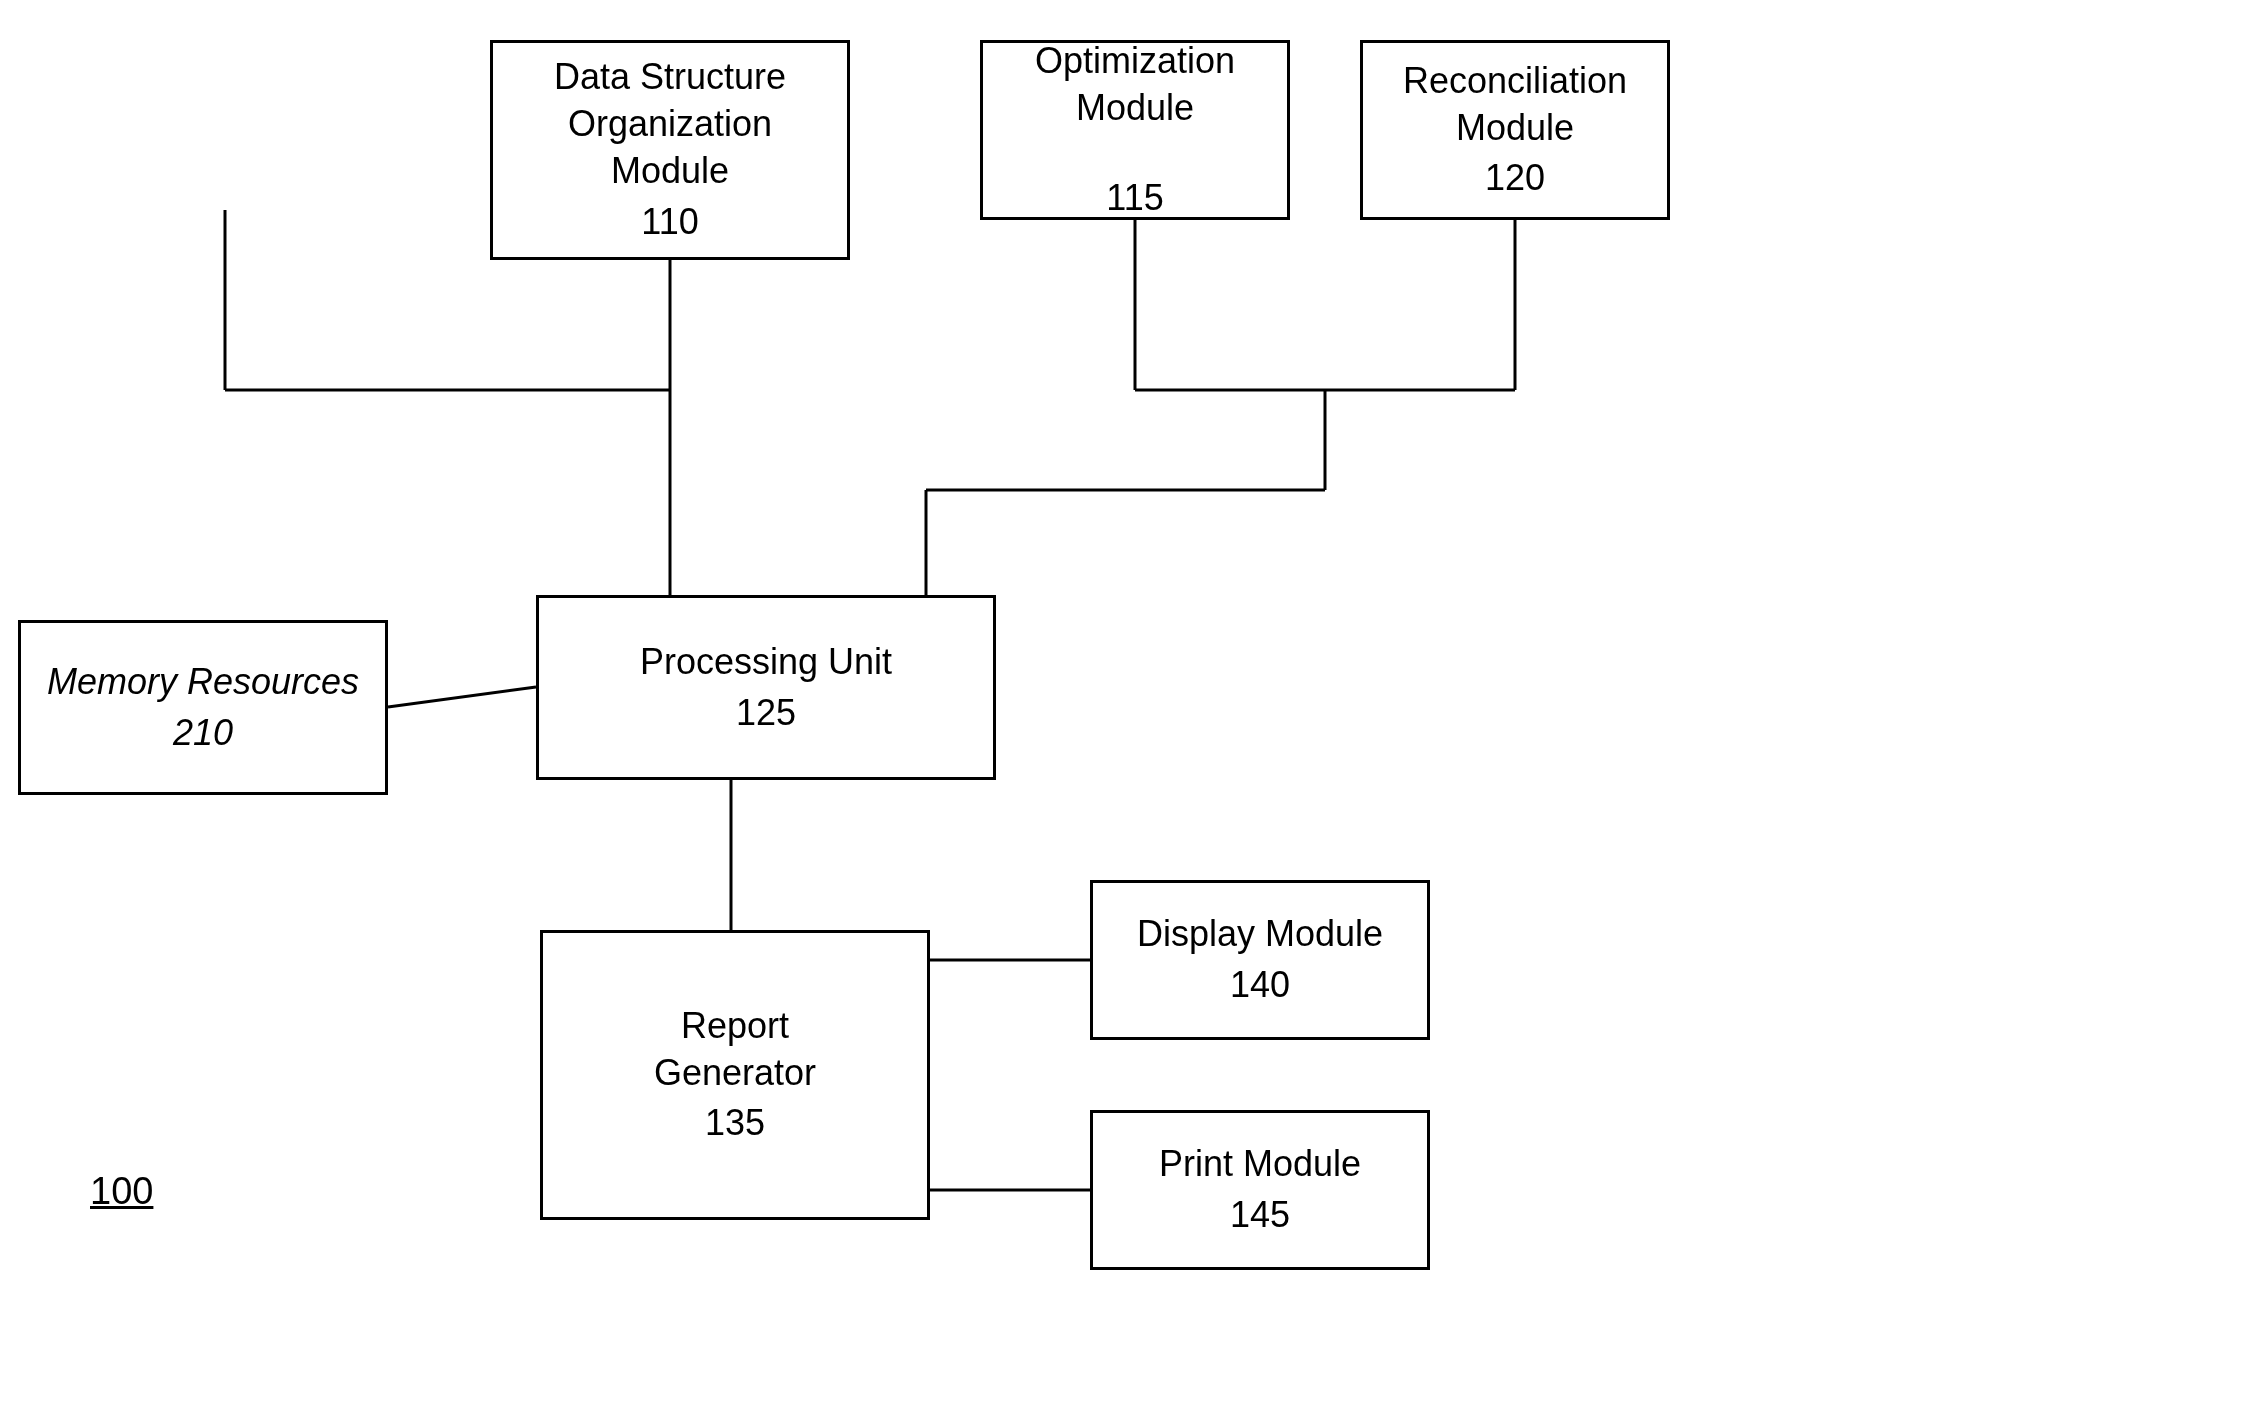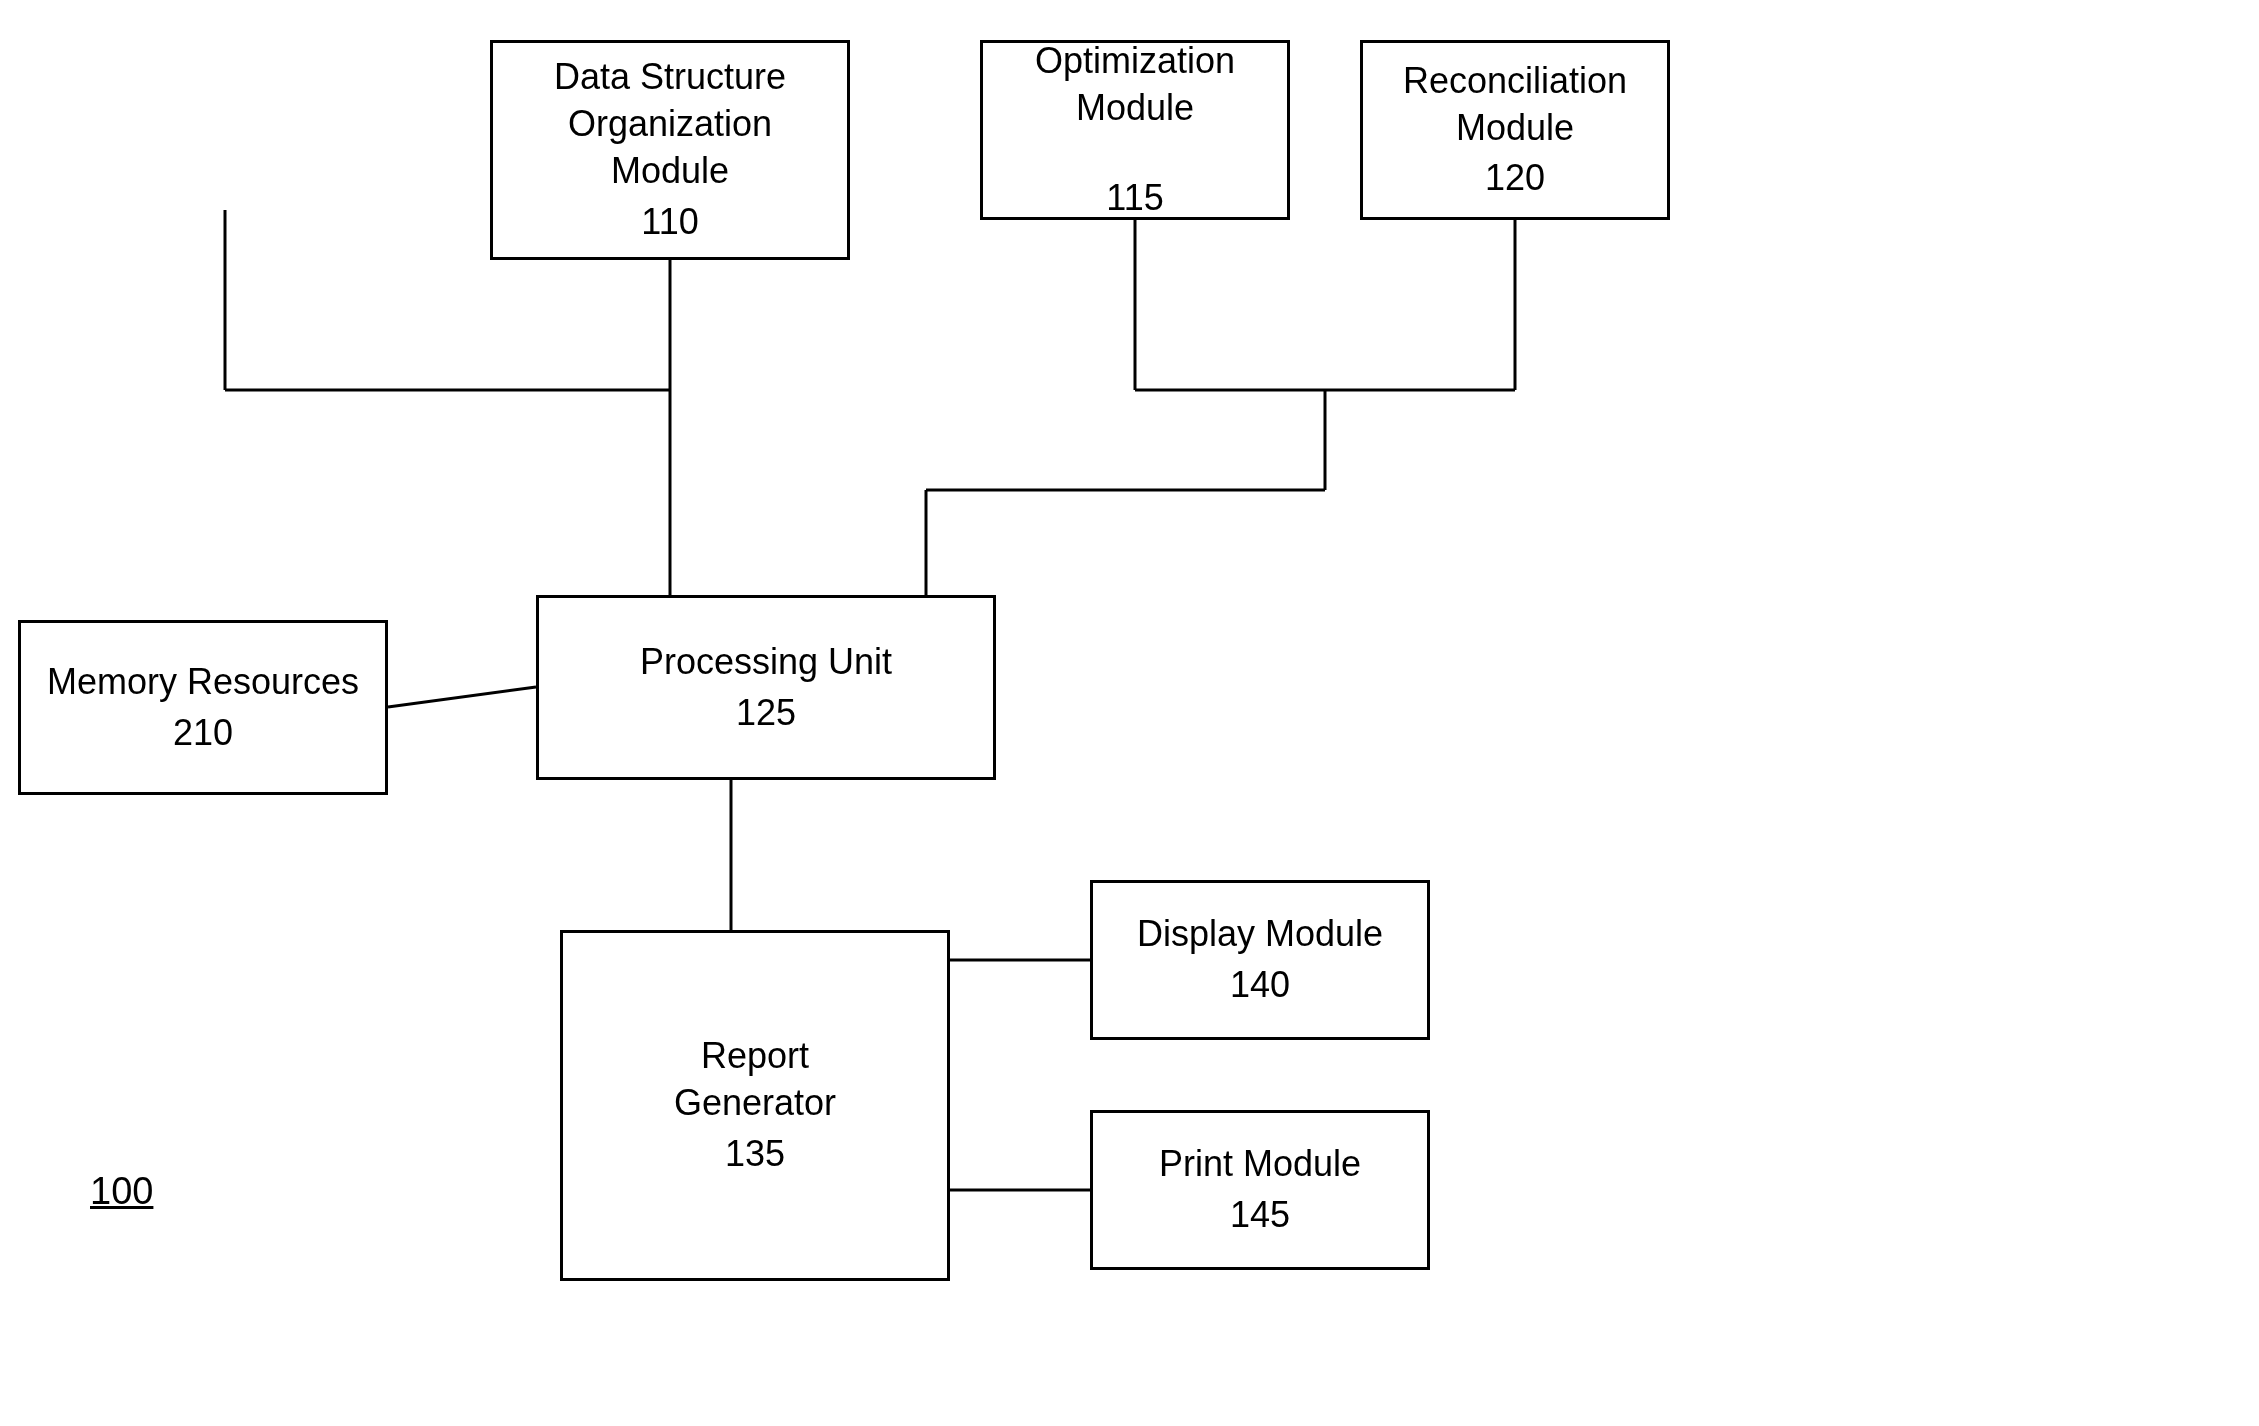--- a/index.html
+++ b/index.html
@@ -104,31 +104,31 @@
   <div class="box" style="left:980px; top:40px; width:310px; height:180px;gap:40px;">
     <span class="label">Optimization<br>Module</span>
     <span class="number">115</span>
   </div>
 
   <div class="box" style="left:1360px; top:40px; width:310px; height:180px;">
     <span class="label">Reconciliation<br>Module</span>
     <span class="number">120</span>
   </div>
 
-  <div class="box" style="left:18px; top:620px; width:370px; height:175px;">
+  <div class="box" style="left:18px; top:620px; width:370px; height:175px;font-style:italic;">
     <span class="label">Memory Resources</span>
     <span class="number">210</span>
   </div>
 
   <div class="box" style="left:536px; top:595px; width:460px; height:185px;">
     <span class="label">Processing Unit</span>
     <span class="number">125</span>
   </div>
 
-  <div class="box" style="left:560px; top:930px; width:390px; height:351px;">
+  <div class="box" style="left:540px; top:930px; width:390px; height:290px;">
     <span class="label">Report<br>Generator</span>
     <span class="number">135</span>
   </div>
 
   <div class="box" style="left:1090px; top:880px; width:340px; height:160px;">
     <span class="label">Display Module</span>
     <span class="number">140</span>
   </div>
 
   <div class="box" style="left:1090px; top:1110px; width:340px; height:160px;">

